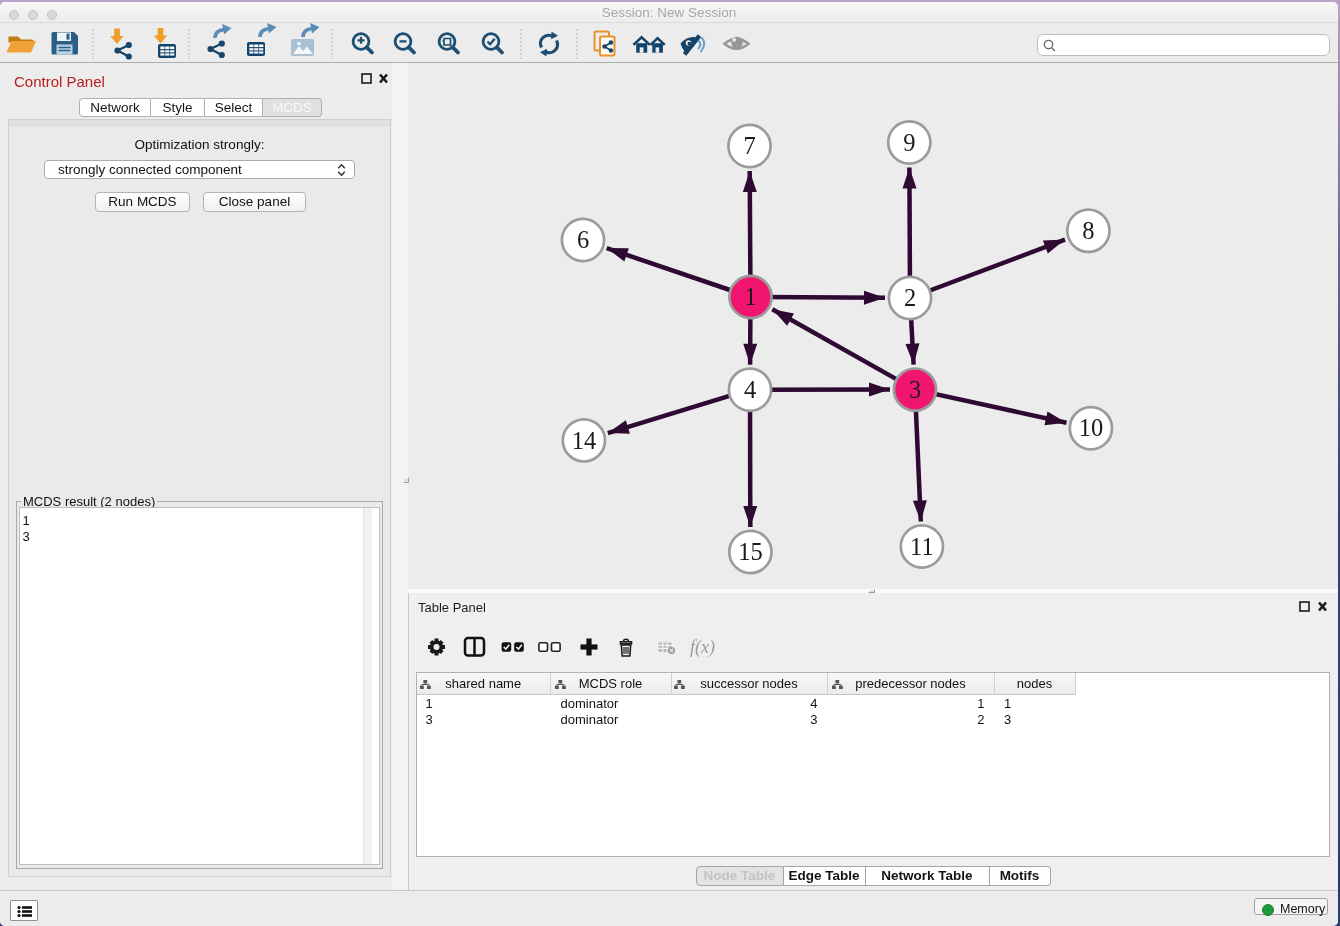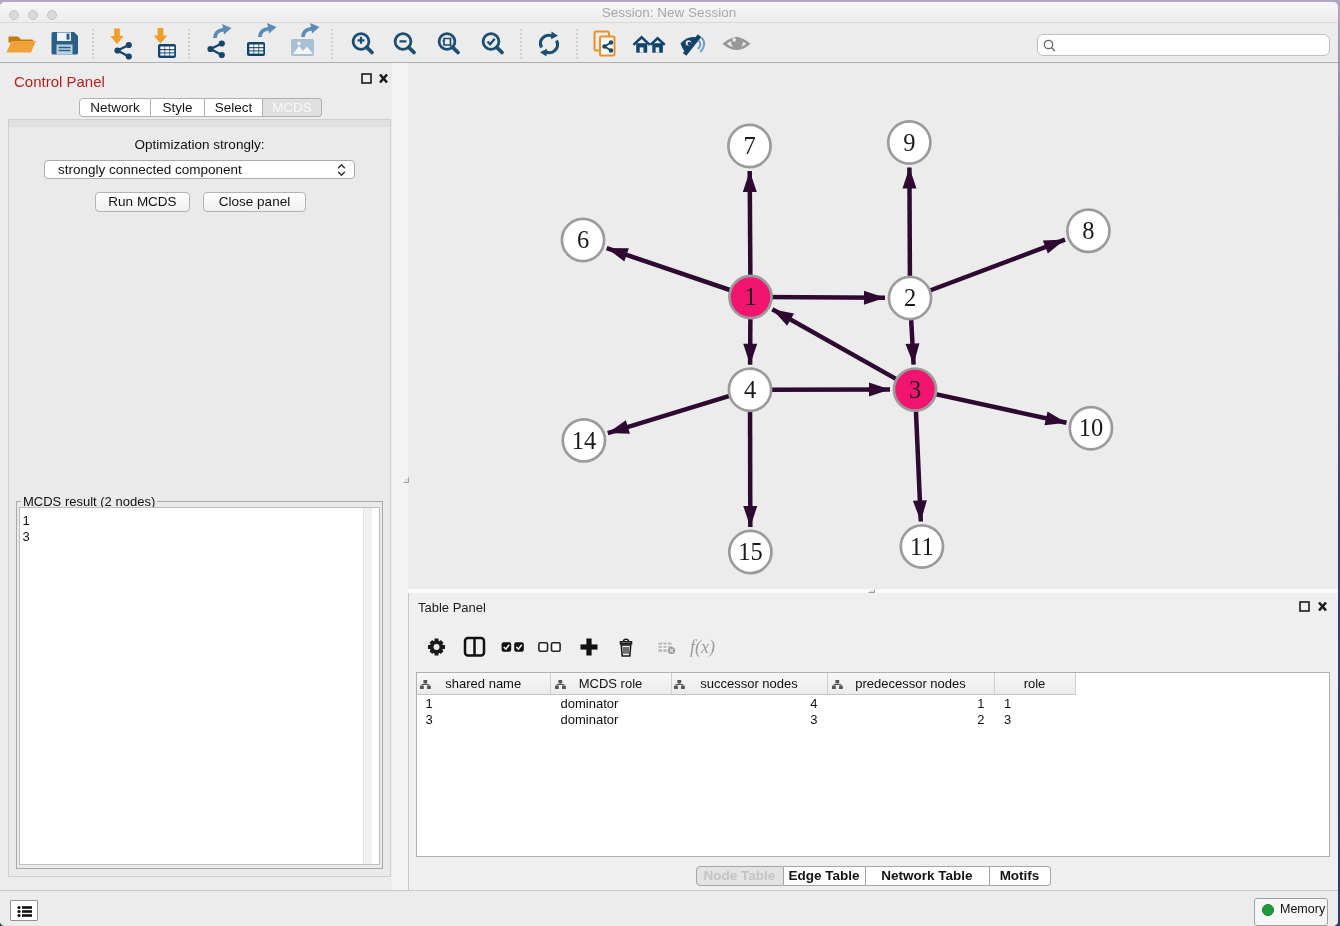--- a/index.html
+++ b/index.html
@@ -38,21 +38,21 @@
 #tp{left:408px;top:591px;width:930px;height:297px;background:#efefef;border-left:1px solid #c6c6c6;box-sizing:border-box;}
 #tp-title{left:9px;top:7px;font-size:13px;color:#1d1d1d;}
 #tbl{left:7px;top:79px;width:913.5px;height:185px;background:#fff;border:1px solid #b1b1b1;box-sizing:border-box;}
 .hcell{top:0;height:22px;box-sizing:border-box;background:linear-gradient(#f7f7f7,#ebebeb);border-right:1px solid #d0d0d0;border-bottom:1px solid #c4c4c4;
  font-size:13px;color:#111;text-align:center;line-height:22px;}
 .rcell{position:absolute;font-size:13px;color:#111;height:16px;line-height:16px;}
 .ttab{top:273px;height:20px;box-sizing:border-box;border:1px solid #a6a6a6;background:#fff;font-size:13.5px;font-weight:600;color:#131313;text-align:center;line-height:18px;}
 #statussep{left:0;top:888px;width:1338px;height:1px;background:#c9c9c9;}
 #statusbar{left:0;top:889px;width:1338px;height:35px;background:#ececec;}
 #listbtn{left:10px;top:9px;width:28px;height:21px;background:#fdfdfd;border:1px solid #949494;border-radius:1px;box-sizing:border-box;}
-#membtn{left:1254px;top:7px;width:74px;height:28px;background:#f6f6f6;border:1px solid #a0a0a0;border-radius:3px;box-sizing:border-box;}
+#membtn{left:1254px;top:7px;width:74px;height:17px;background:#f6f6f6;border:1px solid #a0a0a0;border-radius:3px;box-sizing:border-box;}
 #memdot{left:7px;top:4.5px;width:12px;height:12px;border-radius:50%;background:#1f9939;border:1px solid #17832d;box-sizing:border-box;}
 #memtext{left:25px;top:0;font-size:12.5px;color:#111;line-height:21px;}
 #gsvg text{font-family:"Liberation Serif",serif;font-size:24.5px;fill:#1b1b1b;}
 </style></head>
 <body>
 <div id="win">
 
 <div class="abs" id="titlebar"></div>
 <div class="abs tl" style="left:9px;"></div>
 <div class="abs tl" style="left:28px;"></div>
@@ -310,21 +310,21 @@
 <circle cx="262.5" cy="17.5" r="3.6" fill="#999"></circle>
           <path d="M260.9,15.9 l3.2,3.2 M264.1,15.9 l-3.2,3.2" stroke="#efefef" stroke-width="1.1"></path>
 </g>
 <text x="281" y="20" font-family="Liberation Serif,serif" font-style="italic" font-size="18" fill="#9b9b9b">f(x)</text>
 </svg>
 <div class="abs" id="tbl">
 <div class="abs hcell" style="left:0;width:133.5px;">shared name</div>
 <div class="abs hcell" style="left:133.5px;width:121px;">MCDS role</div>
 <div class="abs hcell" style="left:254.5px;width:156px;">successor nodes</div>
 <div class="abs hcell" style="left:410.5px;width:167px;">predecessor nodes</div>
-<div class="abs hcell" style="left:577.5px;width:81px;">role</div>
+<div class="abs hcell" style="left:577.5px;width:81px;">nodes</div>
 <svg class="abs" style="left:3px;top:6.5px;" width="11" height="9">
           <g fill="#555">
             <rect x="3.4" y="0" width="3.8" height="3.4"></rect>
             <rect x="0" y="5.6" width="3.8" height="3.4"></rect>
             <rect x="7" y="5.6" width="3.8" height="3.4"></rect>
             <path d="M5.3,3.4 v1.1 M1.9,4.5 h7 M1.9,4.5 v1.1 M8.9,4.5 v1.1" stroke="#555" fill="none" stroke-width="1"></path>
           </g>
         </svg>
 <svg class="abs" style="left:138px;top:6.5px;" width="11" height="9">
           <g fill="#555">

